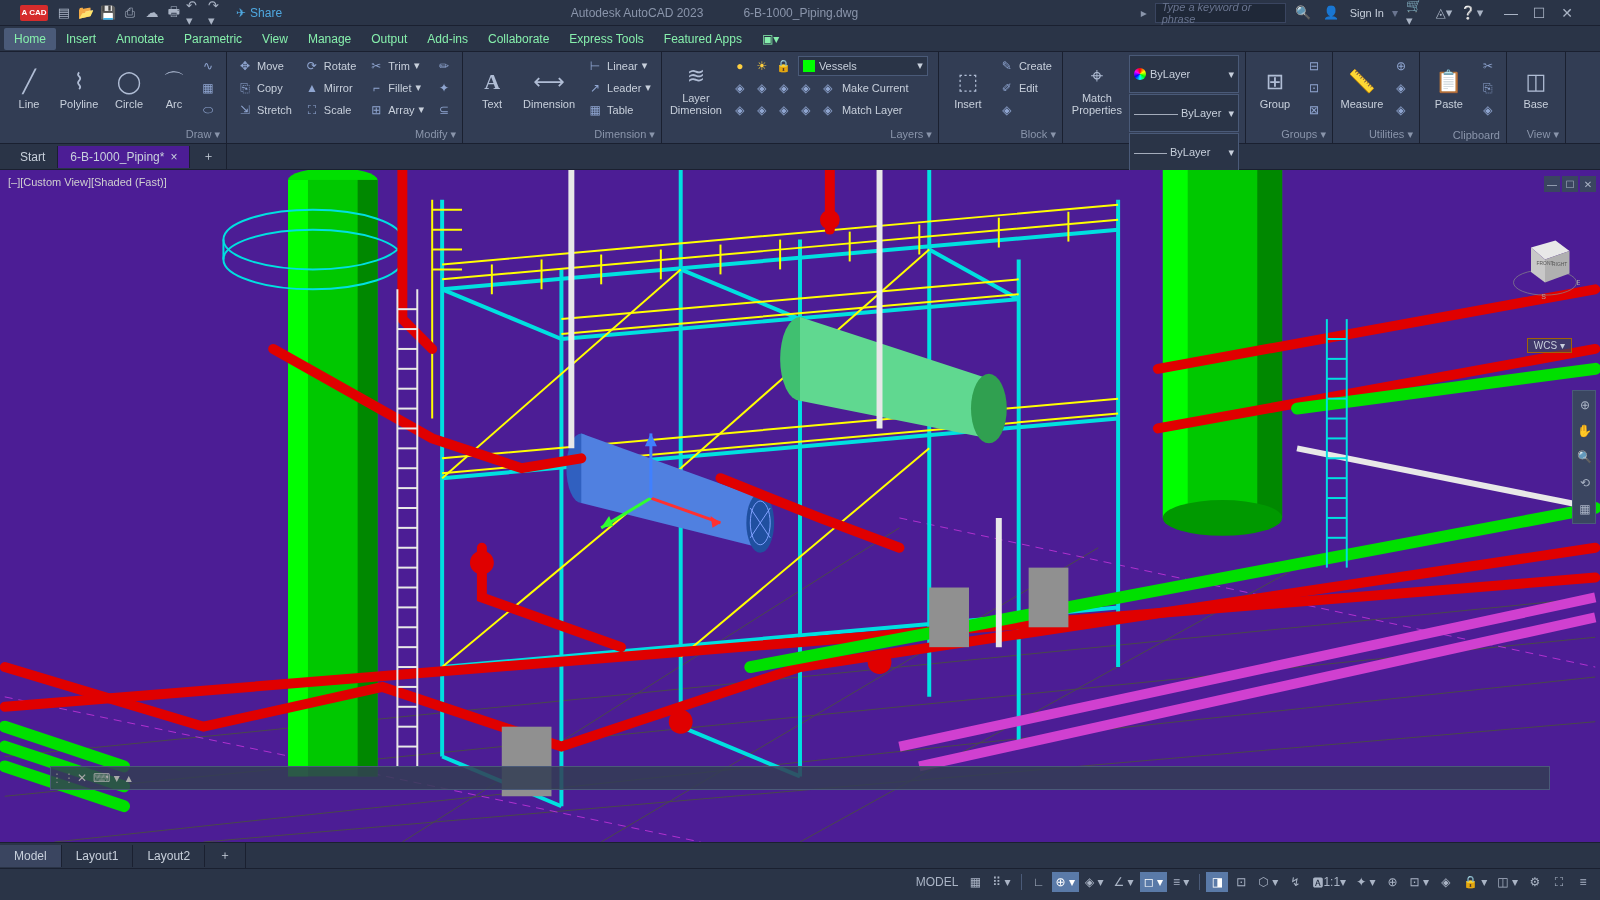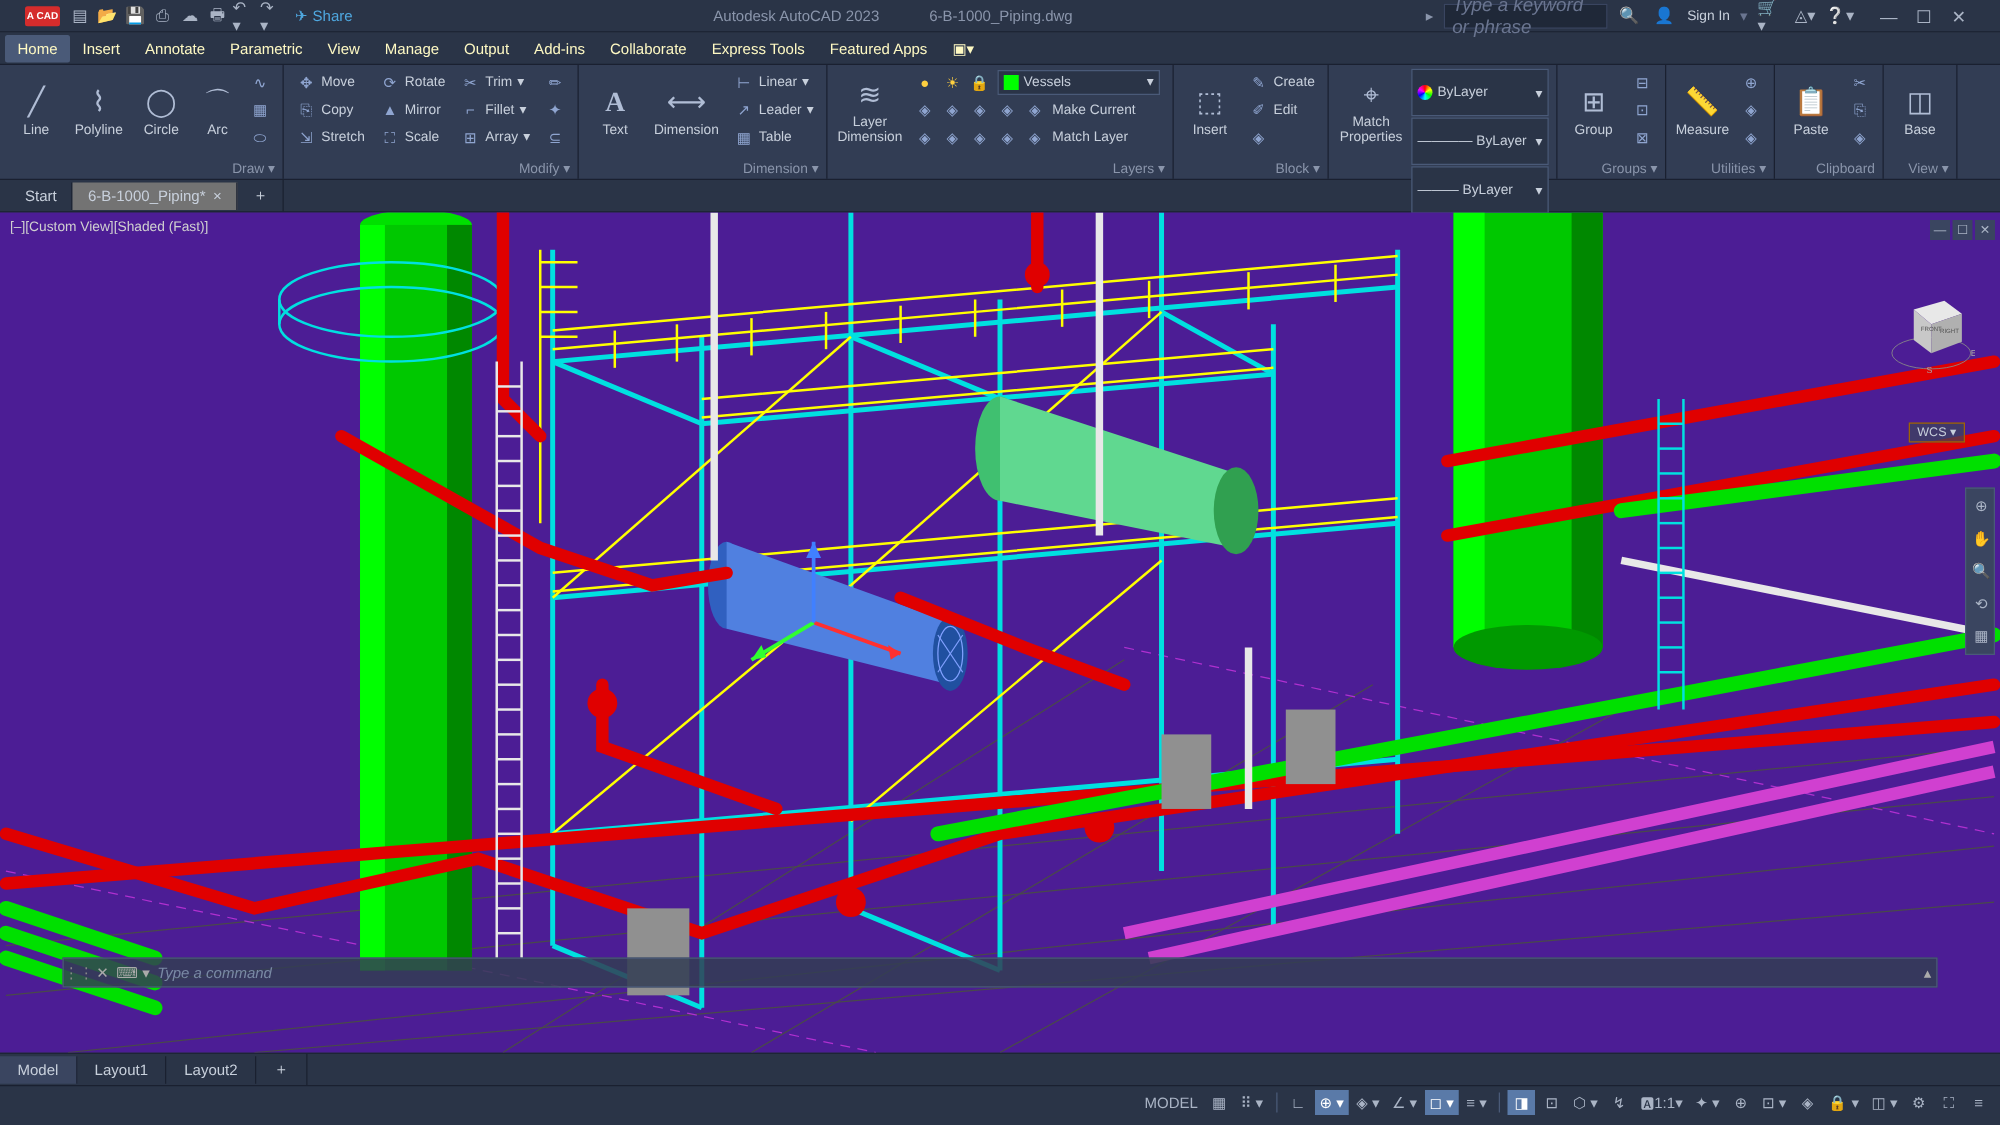--- a/index.html
+++ b/index.html
@@ -3,42 +3,42 @@
 <meta charset="utf-8">
 <style>
 *{box-sizing:border-box;margin:0;padding:0;font-family:"Segoe UI",Arial,sans-serif;user-select:none}
 body{width:1600px;height:900px;background:#2a3447;color:#c8d0dc;overflow:hidden;font-size:12px;position:relative}
 .titlebar{height:26px;background:#2a3447;display:flex;align-items:center;padding:0 20px;border-bottom:1px solid #1a2030}
 .app-logo{width:28px;height:16px;background:#d52c2c;color:#fff;font-size:8px;font-weight:bold;display:flex;align-items:center;justify-content:center;border-radius:2px;margin-right:6px}
 .qat{display:flex;gap:2px;align-items:center}
 .qat-btn{width:20px;height:20px;display:flex;align-items:center;justify-content:center;color:#aab4c5;font-size:13px}
 .title-center{flex:1;display:flex;justify-content:center;align-items:center;gap:40px;color:#8a95ab;font-size:12px}
 .title-right{display:flex;align-items:center;gap:8px}
-.search-box{background:#1f2838;border:1px solid #3a4560;height:20px;width:131px;padding:0 6px;color:#6a7590;font-style:italic;font-size:15px;display:flex;align-items:center}
+.search-box{background:#1f2838;border:1px solid #3a4560;height:20px;width:131px;padding:0 6px;color:#6a7590;font-style:italic;font-size:11px;display:flex;align-items:center}
 .win-controls{display:flex;gap:2px;margin-left:8px}
 .win-btn{width:26px;height:20px;display:flex;align-items:center;justify-content:center;color:#aab4c5;font-size:14px}
 .menubar{height:26px;background:#2a3447;display:flex;align-items:center;padding:0 4px;border-bottom:1px solid #1a2030}
-.menu-item{padding:4px 10px;color:#fef9c3;font-size:12px}
+.menu-item{padding:4px 10px;color:#86efac;font-size:12px}
 .menu-item.active{background:#4a5a78;border-radius:2px}
 .ribbon{height:92px;background:#323d54;display:flex;border-bottom:1px solid #1a2030}
 .ribbon-panel{border-right:1px solid #1a2030;padding:3px 6px 0;display:flex;flex-direction:column}
 .ribbon-content{flex:1;display:flex;align-items:flex-start;gap:4px}
 .ribbon-label{text-align:right;font-size:11px;color:#8a95ab;padding:2px 0}
 .big-btn{display:flex;flex-direction:column;align-items:center;justify-content:center;width:46px;height:68px;gap:2px}
 .big-icon{width:28px;height:28px;display:flex;align-items:center;justify-content:center;font-size:22px;color:#b0bdd5}
 .big-lbl{font-size:11px;color:#c8d0dc;text-align:center;line-height:1.1}
 .col{display:flex;flex-direction:column;gap:1px}
 .row-btn{display:flex;align-items:center;gap:4px;height:21px;padding:0 4px;font-size:11px;color:#c8d0dc;white-space:nowrap}
 .sm-icon{width:16px;height:16px;display:flex;align-items:center;justify-content:center;font-size:12px;color:#8fa5d0}
 .layer-dd{background:#2a3447;border:1px solid #4a5a78;height:20px;width:130px;display:flex;align-items:center;padding:0 4px;gap:4px;font-size:11px}
 .swatch{width:12px;height:12px}
 .prop-dd{background:#2a3447;border:1px solid #4a5a78;height:20px;width:110px;display:flex;align-items:center;justify-content:space-between;padding:18px 4px;font-size:11px}
 .filetabs{height:26px;background:#2a3447;display:flex;align-items:center;padding:0 8px;gap:0;border-bottom:1px solid #1a2030}
 .filetab{padding:4px 12px;font-size:12px;color:#c8d0dc;display:flex;align-items:center;gap:6px;border-right:1px solid #1a2030}
-.filetab.active{background:#737373}
+.filetab.active{background:#4c1d95}
 .canvas-wrap{position:relative;height:672px;background:#4c1d95}
 .canvas-overlay{position:absolute;left:8px;top:6px;color:#d0d0d0;font-size:11px}
 .viewcube{position:absolute;right:20px;top:60px;width:70px;height:70px}
 .nav-bar{position:absolute;right:4px;top:220px;width:24px;background:#3a4560;border:1px solid #4a5a78;display:flex;flex-direction:column;gap:2px;padding:2px}
 .nav-btn{width:20px;height:24px;display:flex;align-items:center;justify-content:center;color:#aab4c5;font-size:12px}
 .vp-controls{position:absolute;right:4px;top:6px;display:flex;gap:2px}
 .vp-btn{width:16px;height:16px;background:#3a4560;display:flex;align-items:center;justify-content:center;font-size:10px;color:#aab4c5}
 .cmdline{position:absolute;bottom:52px;left:50px;right:50px;height:24px;background:rgba(50,61,84,0.85);border:1px solid #4a5a78;display:flex;align-items:center;padding:0 4px;gap:6px}
 .cmd-input{flex:1;color:#7a8aa5;font-style:italic;font-size:12px}
 .layout-tabs{height:26px;background:#2a3447;display:flex;align-items:center;border-top:1px solid #1a2030}
@@ -599,21 +599,20 @@
     <div class="nav-btn">✋</div>
     <div class="nav-btn">🔍</div>
     <div class="nav-btn">⟲</div>
     <div class="nav-btn">▦</div>
   </div>
 
   <div class="cmdline">
     <span class="sm-icon" style="color:#888">⋮⋮</span>
     <span style="color:#aaa">✕</span>
     <span style="color:#aaa">⌨ ▾</span>
-    <div class="cmd-input">Type a command</div>
     <span style="color:#aaa">▴</span>
   </div>
 </div>
 
 <div class="layout-tabs">
   <div class="layout-tab active">Model</div>
   <div class="layout-tab">Layout1</div>
   <div class="layout-tab">Layout2</div>
   <div class="layout-tab">＋</div>
 </div>

